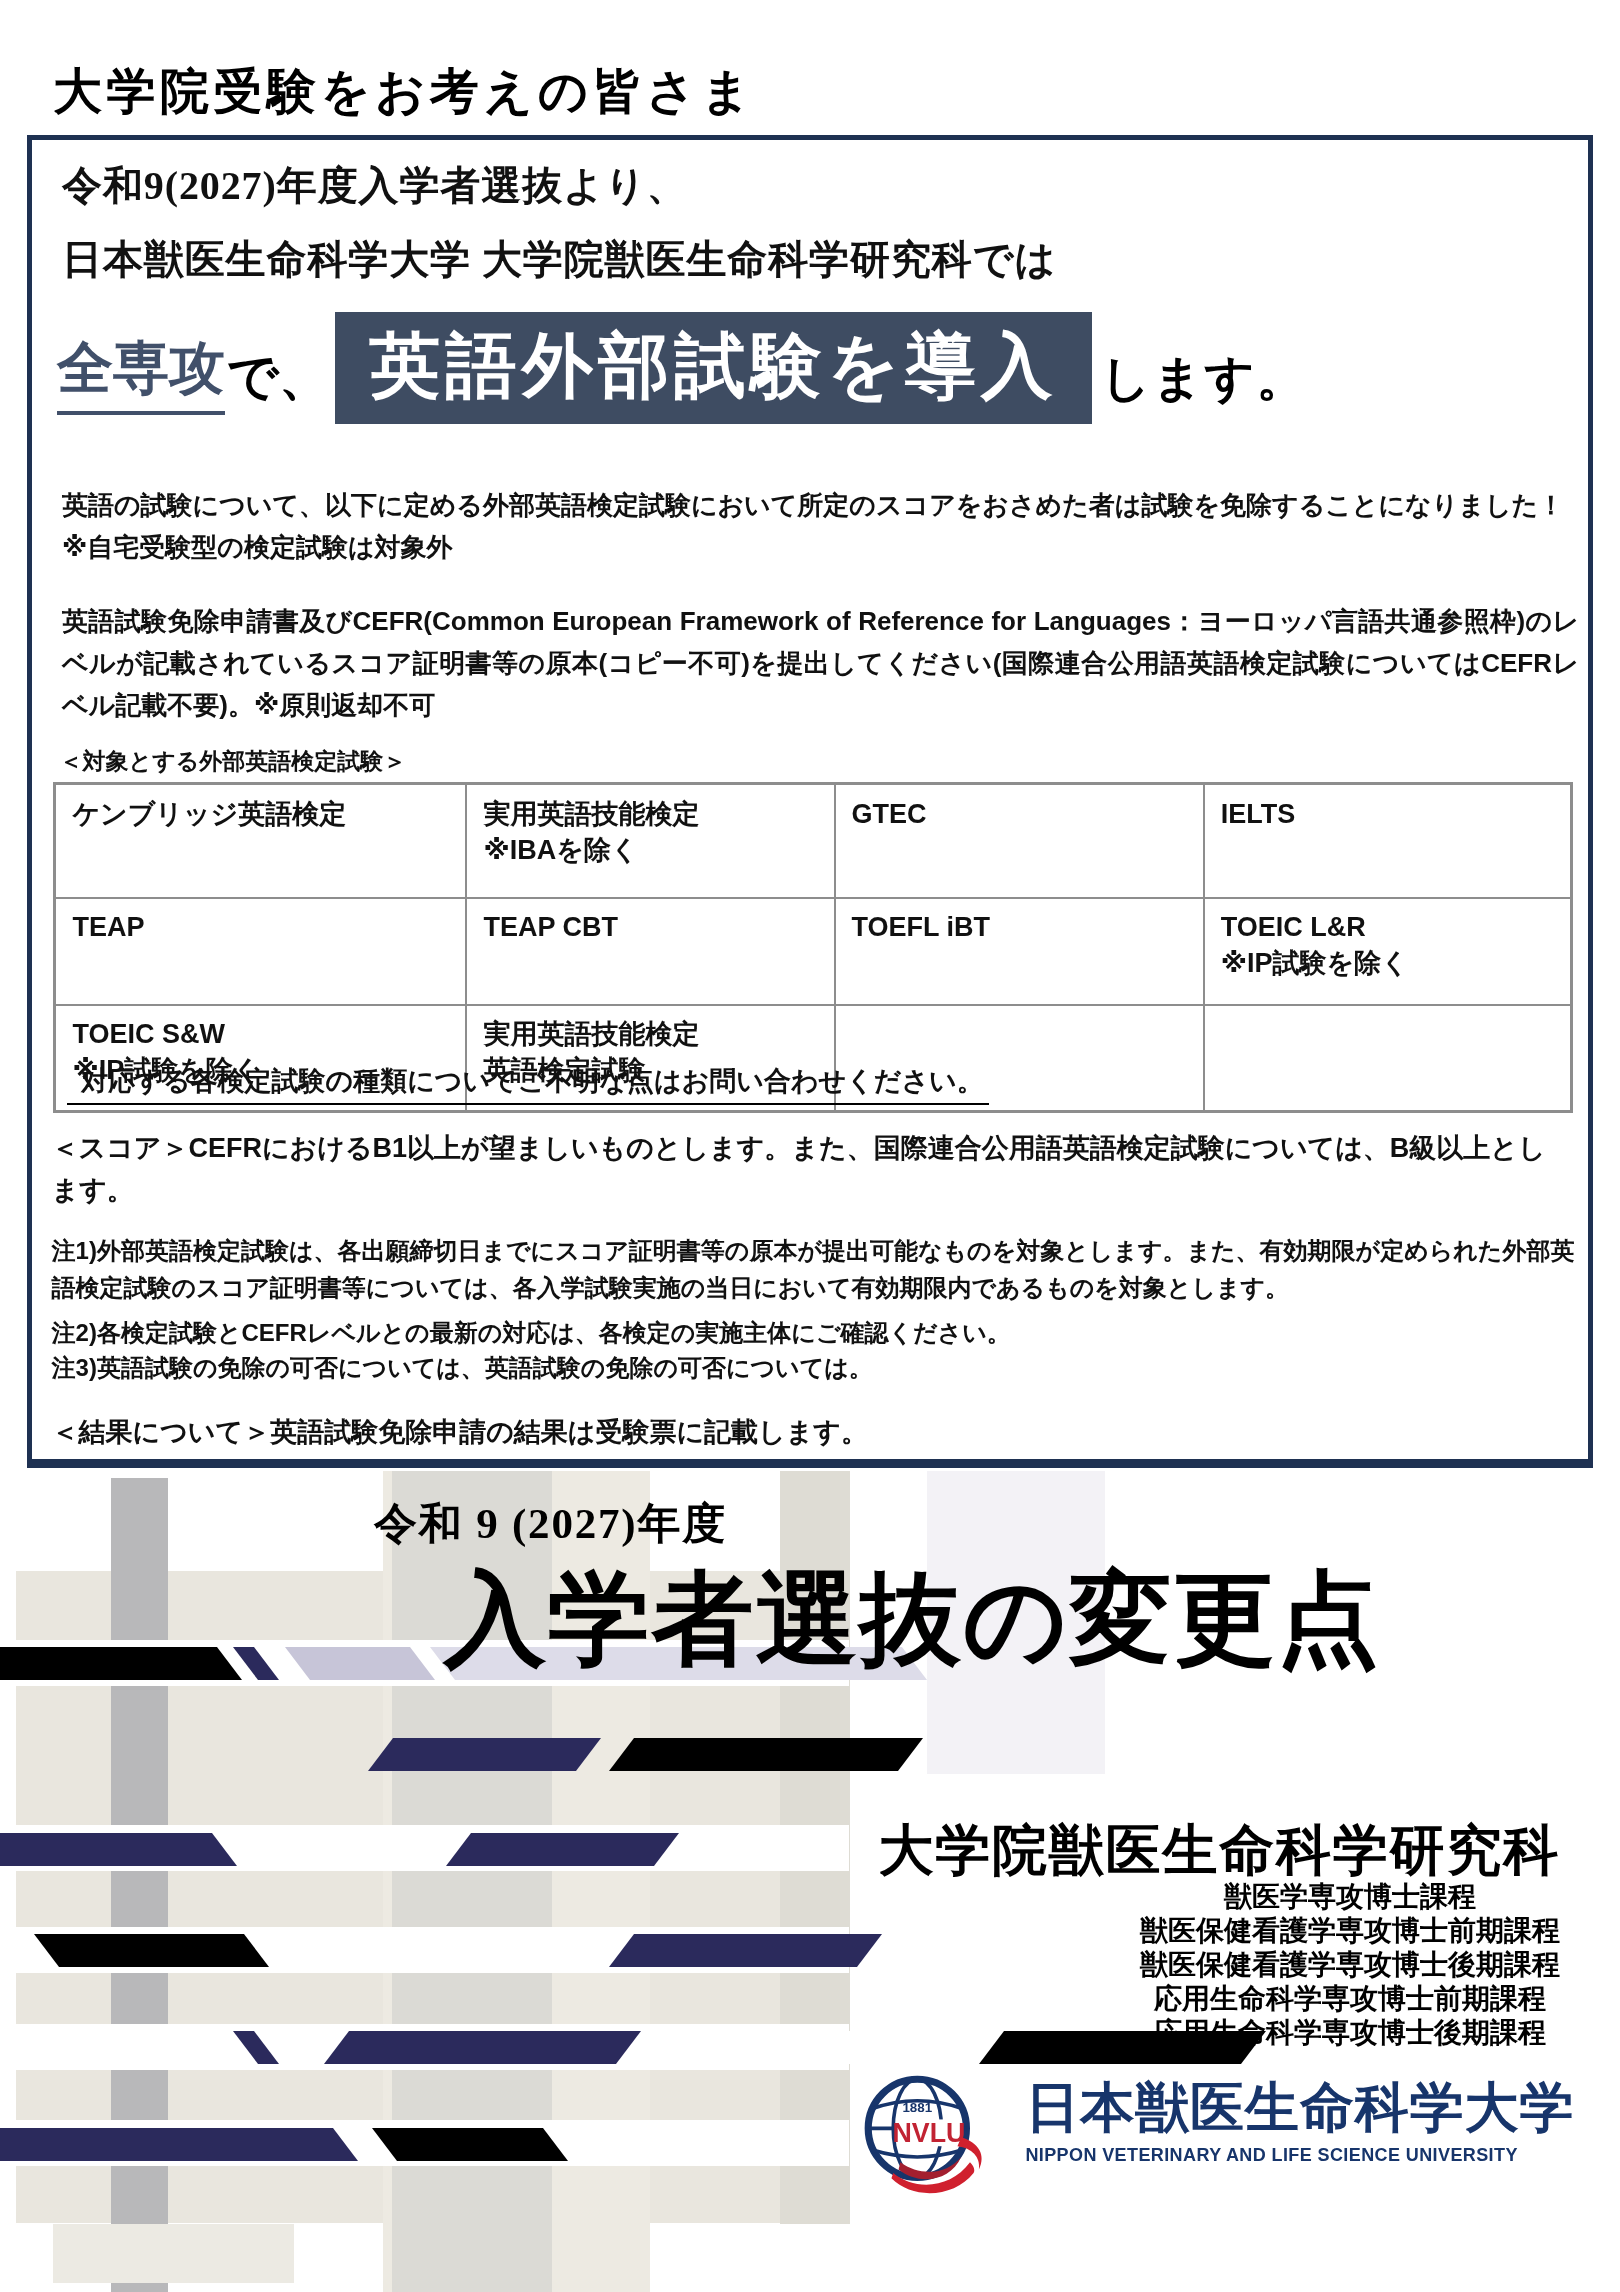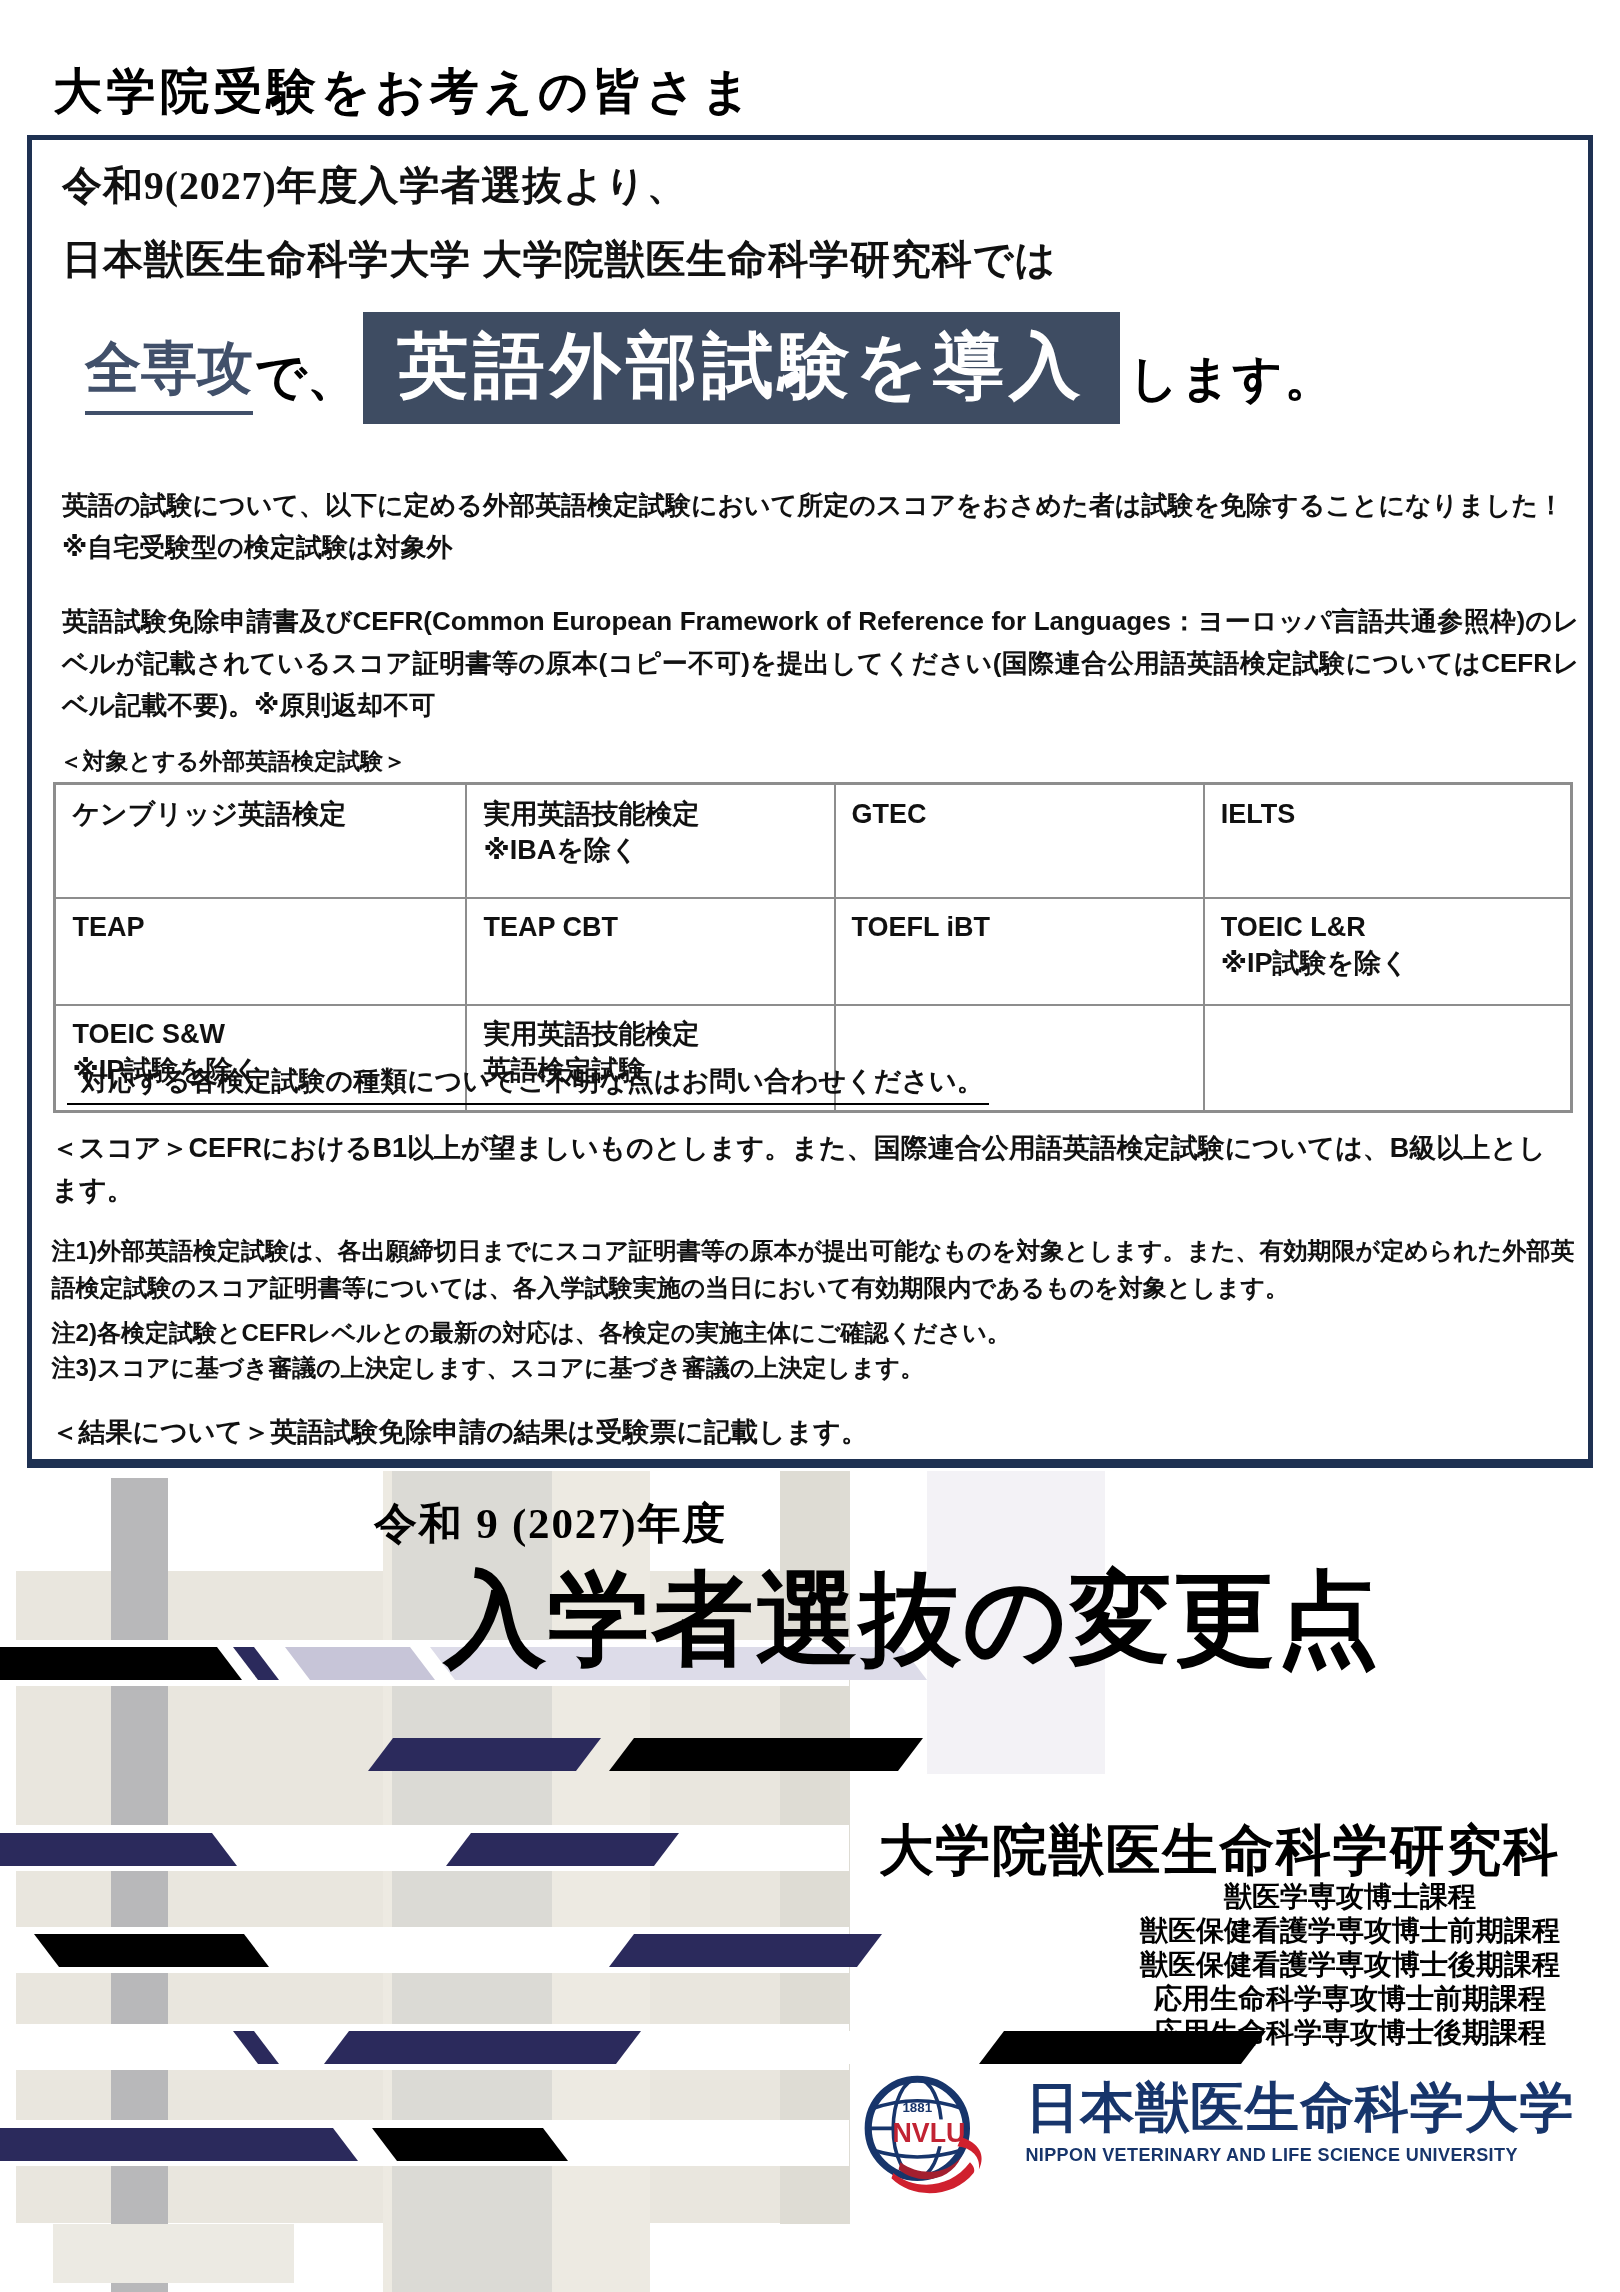--- a/index.html
+++ b/index.html
@@ -11,21 +11,21 @@
   
   #page-heading{left:53px;top:59px;font-size:49px;font-weight:bold;letter-spacing:4.5px;color:#000;}
 
   
   #notice-box{left:27px;top:135px;width:1556px;height:1319px;background:#fff;
               border:5.3px solid #1e3152;border-bottom-width:9.8px;}
   .in{position:absolute;}
   #intro-line1{left:30px;top:18px;font-size:40px;font-weight:600;letter-spacing:0.9px;}
   #intro-line2{left:30px;top:92px;font-size:40px;font-weight:600;letter-spacing:0.9px;}
 
-  #headline{left:25px;top:166px;height:118px;display:flex;align-items:flex-end;margin-left:28px;}
+  #headline{left:25px;top:166px;height:118px;display:flex;align-items:flex-end;}
   #headline-emphasis{font-size:56px;font-weight:bold;color:#41506a;
                      border-bottom:4.5px solid #41506a;padding-bottom:3.6px;margin-bottom:9px;}
   #headline-connector{font-size:51px;font-weight:bold;color:#000;margin:0 5.3px 12.5px 1.8px;}
   #headline-highlight{background:#3e4c62;color:#fff;font-size:71px;font-weight:bold;
                       height:112px;line-height:109px;padding:0 34px;letter-spacing:5.3px;}
   #headline-suffix{font-size:49px;font-weight:bold;color:#000;margin:0 0 12.5px 9px;letter-spacing:1.8px;}
 
   .body-text{font-size:26px;font-weight:600;line-height:42px;letter-spacing:0px;}
   #para1{left:30px;top:344px;width:1515px;}
   #para2{left:30px;top:460px;width:1517px;text-align:justify;}
@@ -189,21 +189,21 @@
               <div></div>
             </td>
       </tr>
     </tbody>
       </table>
 
     <div id="contact-line" class="in">対応する各検定試験の種類についてご不明な点はお問い合わせください。</div>
     <div id="score-note" class="in">＜スコア＞CEFRにおけるB1以上が望ましいものとします。また、国際連合公用語英語検定試験については、B級以上とします。</div>
     <div id="note1" class="in foot-note">注1)外部英語検定試験は、各出願締切日までにスコア証明書等の原本が提出可能なものを対象とします。また、有効期限が定められた外部英語検定試験のスコア証明書等については、各入学試験実施の当日において有効期限内であるものを対象とします。</div>
     <div id="note2" class="in foot-note">注2)各検定試験とCEFRレベルとの最新の対応は、各検定の実施主体にご確認ください。</div>
-    <div id="note3" class="in foot-note">注3)スコアに基づき審議の上決定します、スコアに基づき審議の上決定します。</div>
+    <div id="note3" class="in foot-note">注3)英語試験の免除の可否については、英語試験の免除の可否については。</div>
     <div id="result-note" class="in">＜結果について＞英語試験免除申請の結果は受験票に記載します。</div>
   </div>
 
   <div id="year-label" class="abs serif">令和 9 (2027)年度</div>
   <div id="big-title" class="abs serif">入学者選抜の変更点</div>
   <div id="school-name" class="abs serif">大学院獣医生命科学研究科</div>
 
   <div id="program-list" class="abs serif">
     <div>獣医学専攻博士課程</div>
     <div>獣医保健看護学専攻博士前期課程</div>

